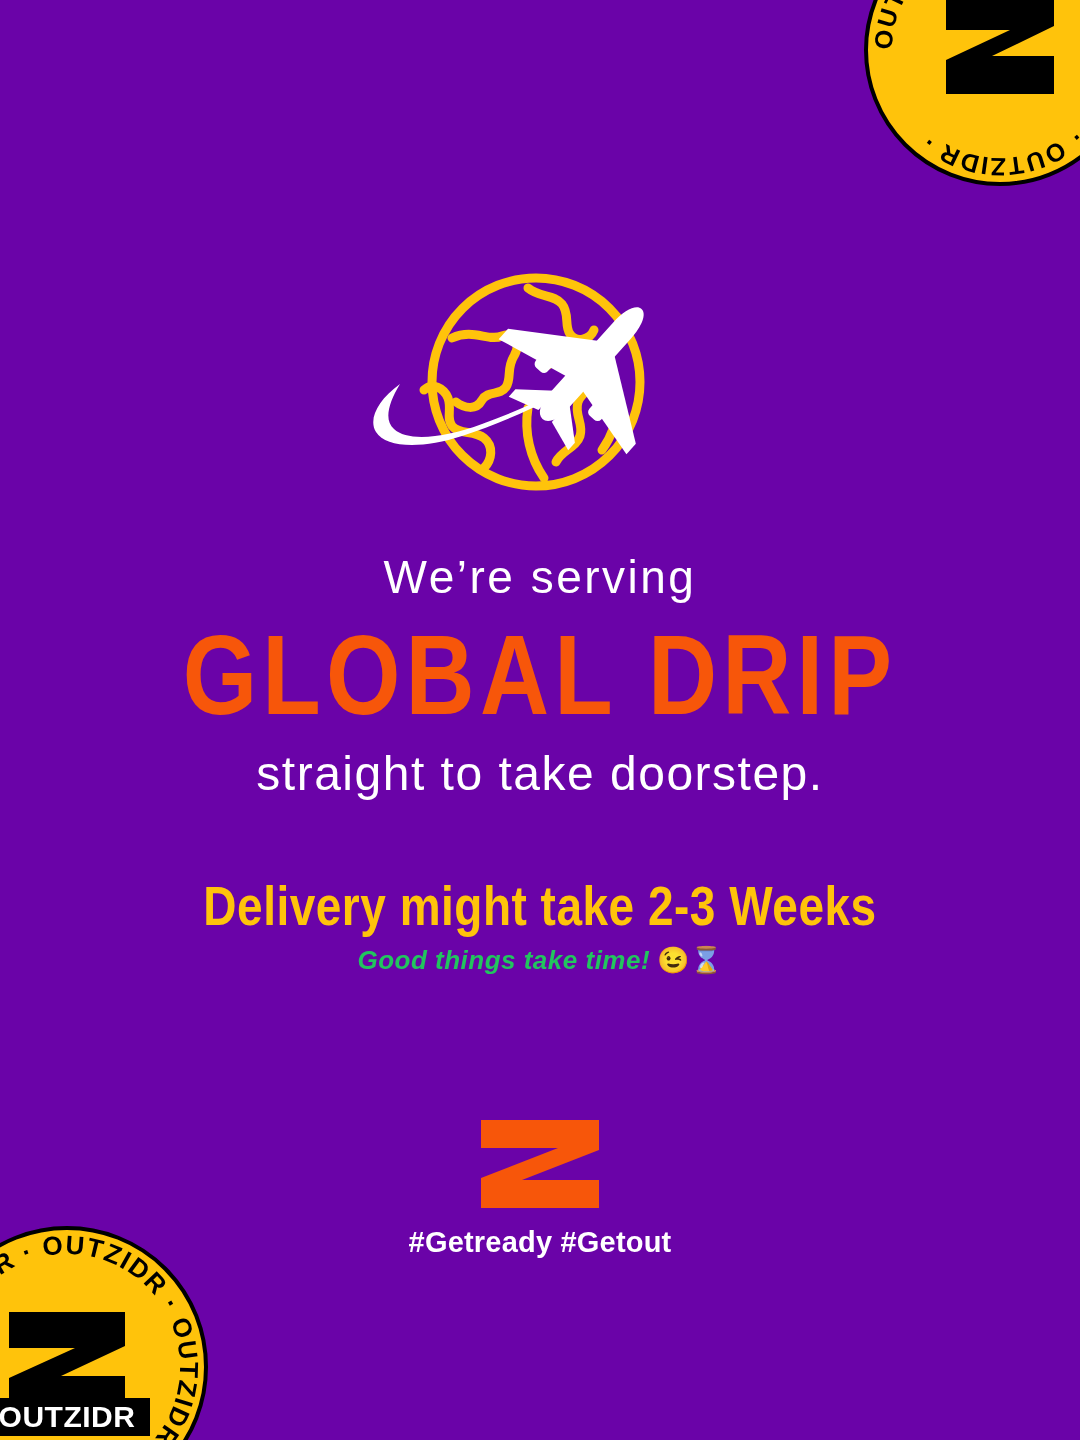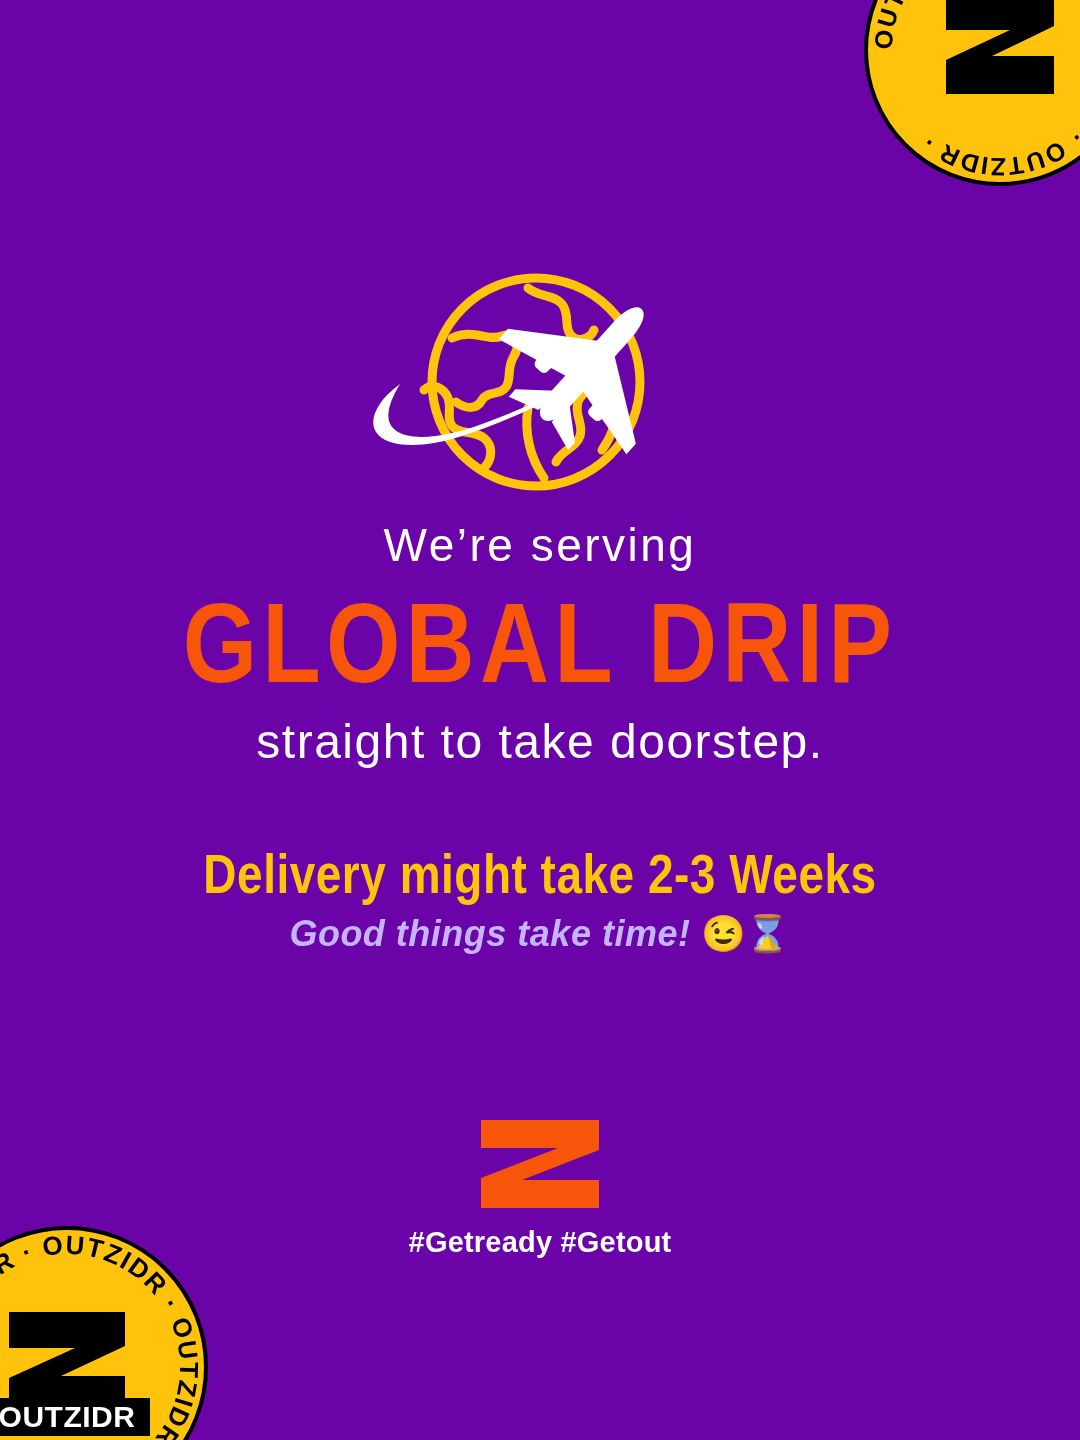--- a/index.html
+++ b/index.html
@@ -24,21 +24,21 @@
   
   #globe-icon {
     position:absolute;
     left:356px; top:272px;
     width:350px; height:240px;
   }
 
   
   #copy {
     position:absolute;
-    top:520px; left:0; width:1080px;
+    top:552px; left:0; width:1080px;
     text-align:center;
   }
   .line-serving {
     color:#FFFFFF;
     font-size:46px;
     font-weight:400;
     letter-spacing:2.5px;
     line-height:1.12;
   }
   .line-headline {
@@ -65,22 +65,22 @@
     font-size:46px;
     font-weight:700;
     letter-spacing:0.5px;
     line-height:1.1;
     margin-top:74px;
     transform:scaleY(1.22);
     transform-origin:center top;
     white-space:nowrap;
   }
   .line-subnote {
-    color:#c4b5fd;
-    font-size:36px;
+    color:#22c55e;
+    font-size:26px;
     font-weight:700;
     font-style:italic;
     letter-spacing:0.5px;
     line-height:1.1;
     margin-top:20px;
   }
   .emoji { font-style:normal; letter-spacing:0; }
 
   
   #footer {

